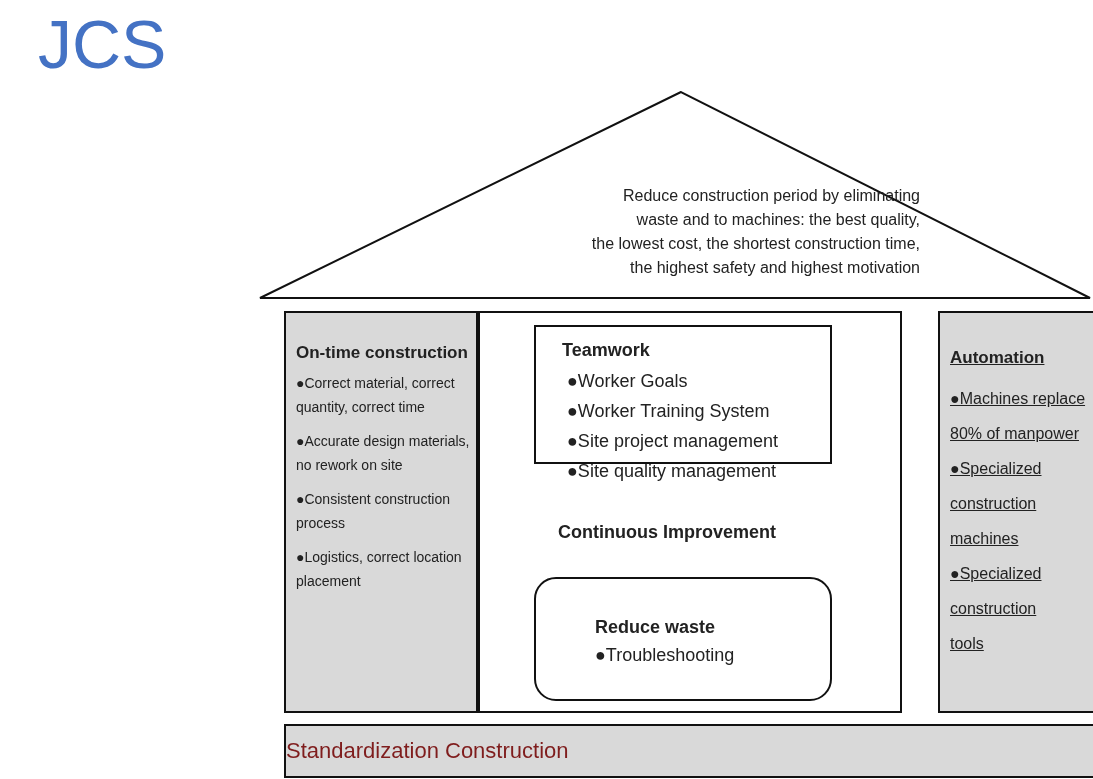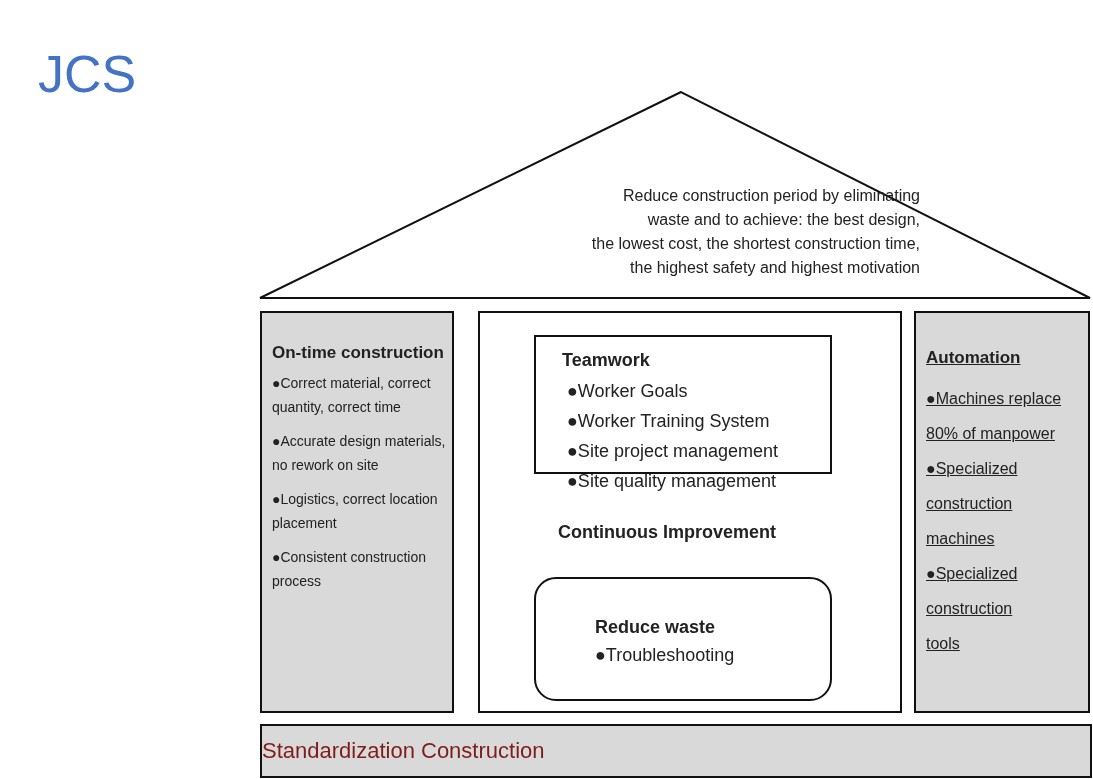--- a/index.html
+++ b/index.html
@@ -1,62 +1,62 @@
 <!DOCTYPE html>
 <html><head>
 <meta charset="utf-8">
 <style>
   html, body { margin:0; padding:0; }
   body { width:1093px; height:779px; background:#ffffff; position:relative; overflow:hidden;
          font-family:"Liberation Sans", sans-serif; color:#222; }
   .abs { position:absolute; }
-  #title { left:38px; top:8px; font-size:52px; color:#4472c4; letter-spacing:0px; line-height:72px;margin-top:30px; }
+  #title { left:38px; top:8px; font-size:68px; color:#4472c4; letter-spacing:0px; line-height:72px; }
   #roof { left:0; top:0; width:1093px; height:779px; }
   #roof-text { left:440px; top:184px; width:480px; text-align:right; font-size:16px; line-height:24px; color:#222; }
   .box { position:absolute; box-sizing:border-box; border:2px solid #111; }
-  .gray { background:#d9d9d9; }
+  .gray { background:#d9d9d9;margin-left:24px; }
   #left-pillar { left:260px; top:311px; width:194px; height:402px; padding:30px 6px 0 10px; }
   #center-pillar { left:478px; top:311px; width:424px; height:402px; background:#fff; }
   #right-pillar { left:914px; top:311px; width:176px; height:402px; padding:33px 4px 0 10px;text-decoration:underline; }
   #base { left:260px; top:724px; width:832px; height:54px; text-align:left; font-size:22px; line-height:50px; color:#7f1d1d; }
   .heading { font-size:17px; font-weight:bold; color:#222; }
   .pl-heading { margin-bottom:8px; }
   .pl-item { font-size:14px; line-height:24px; margin-bottom:10px; }
   .pr-heading { line-height:24px; margin-bottom:11px; }
   .pr-line { font-size:16px; line-height:35px; }
-  #teamwork-box { left:534px; top:335px; width:298px; height:139px; padding:12px 0 8px 26px; }
+  #teamwork-box { left:534px; top:325px; width:298px; height:139px; padding:12px 0 8px 26px; }
   #teamwork-box .heading { font-size:18px; line-height:22px; margin-bottom:5px; }
   .tw-item { font-size:18px; line-height:30px; padding-left:5px; }
   #ci-label { left:558px; top:522px; font-size:18px; font-weight:bold; }
   #waste-box { left:534px; top:577px; width:298px; height:124px; padding:37px 0 0 59px; }
   #waste-box .heading { font-size:18px; line-height:22px; margin-bottom:6px; }
   .ws-item { font-size:18px; line-height:22px; }
 </style>
 </head>
 <body>
 
 <div id="title" class="abs">JCS</div>
 
 <svg id="roof" class="abs" viewBox="0 0 1093 779">
   <polygon points="681,92 260,298 1090,298" fill="#ffffff" stroke="#111" stroke-width="2"></polygon>
 </svg>
 
 <div id="roof-text" class="abs">
   <div>Reduce construction period by eliminating</div>
-  <div>waste and to achieve: the best design,</div>
+  <div>waste and to machines: the best quality,</div>
   <div>the lowest cost, the shortest construction time,</div>
   <div>the highest safety and highest motivation</div>
 </div>
 
 <div id="left-pillar" class="box gray">
   <div class="heading pl-heading">On-time construction</div>
   <div class="pl-item">●Correct material, correct quantity, correct time</div>
   <div class="pl-item">●Accurate design materials, no rework on site</div>
+  <div class="pl-item">●Consistent construction process</div>
   <div class="pl-item">●Logistics, correct location placement</div>
-  <div class="pl-item">●Consistent construction process</div>
 </div>
 
 <div id="center-pillar" class="box"></div>
 
 <div id="teamwork-box" class="box abs" style="background:#fff;">
   <div class="heading">Teamwork</div>
   <div class="tw-item">●Worker Goals</div>
   <div class="tw-item">●Worker Training System</div>
   <div class="tw-item">●Site project management</div>
   <div class="tw-item">●Site quality management</div>

